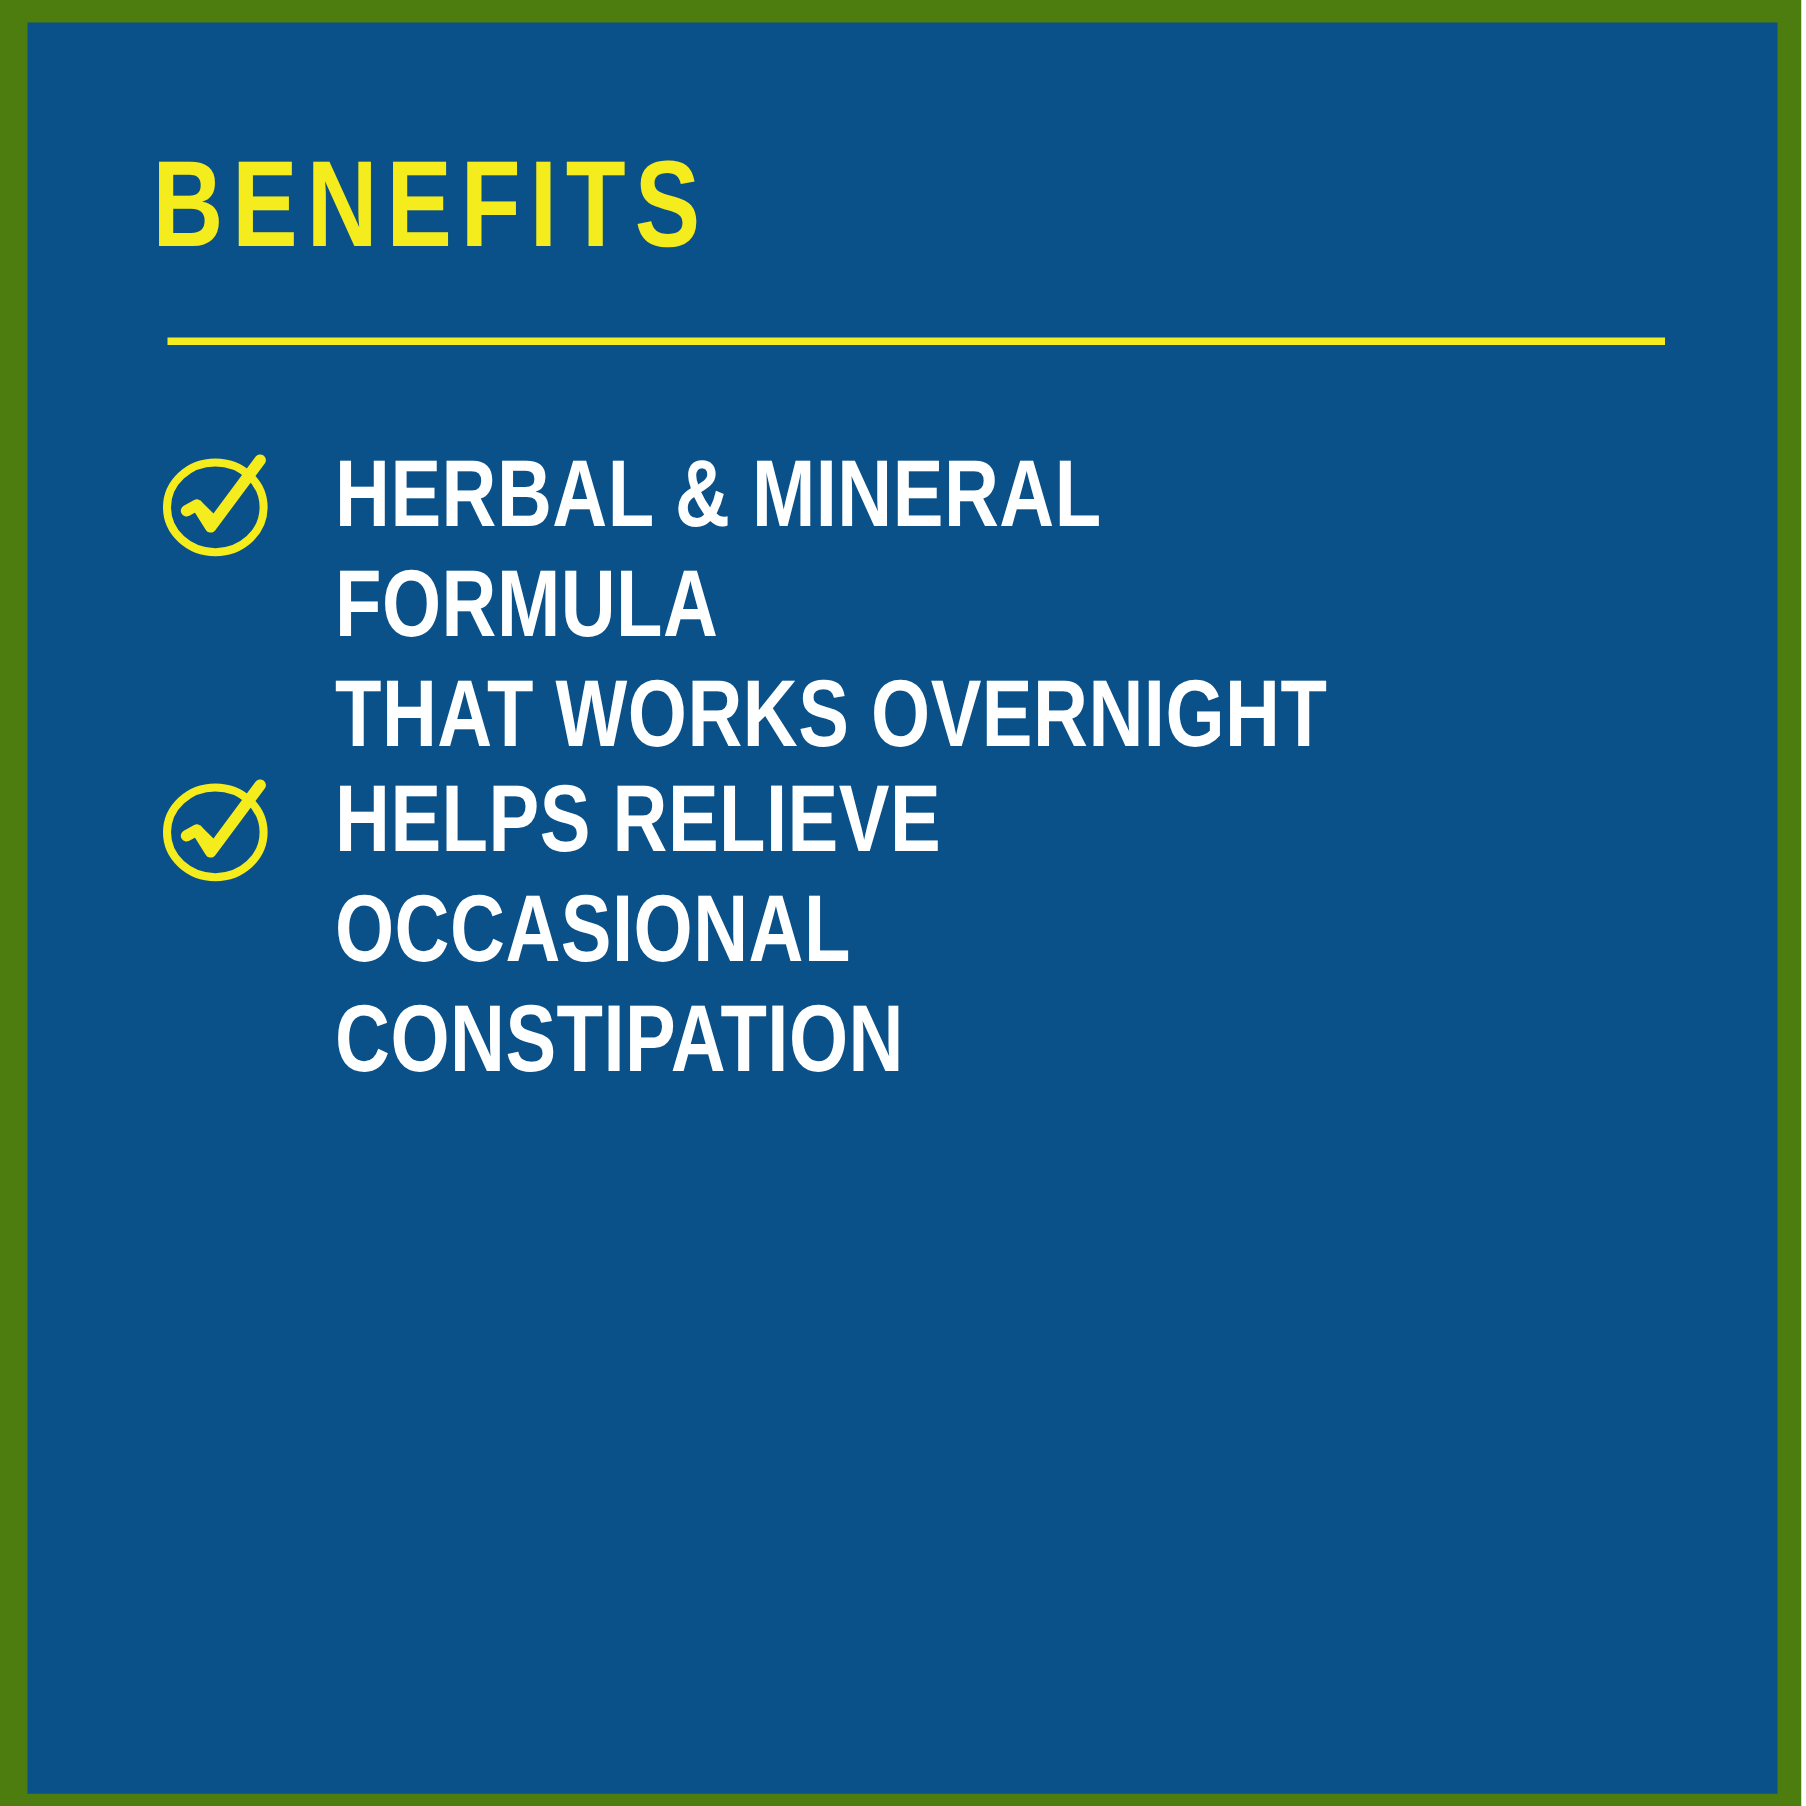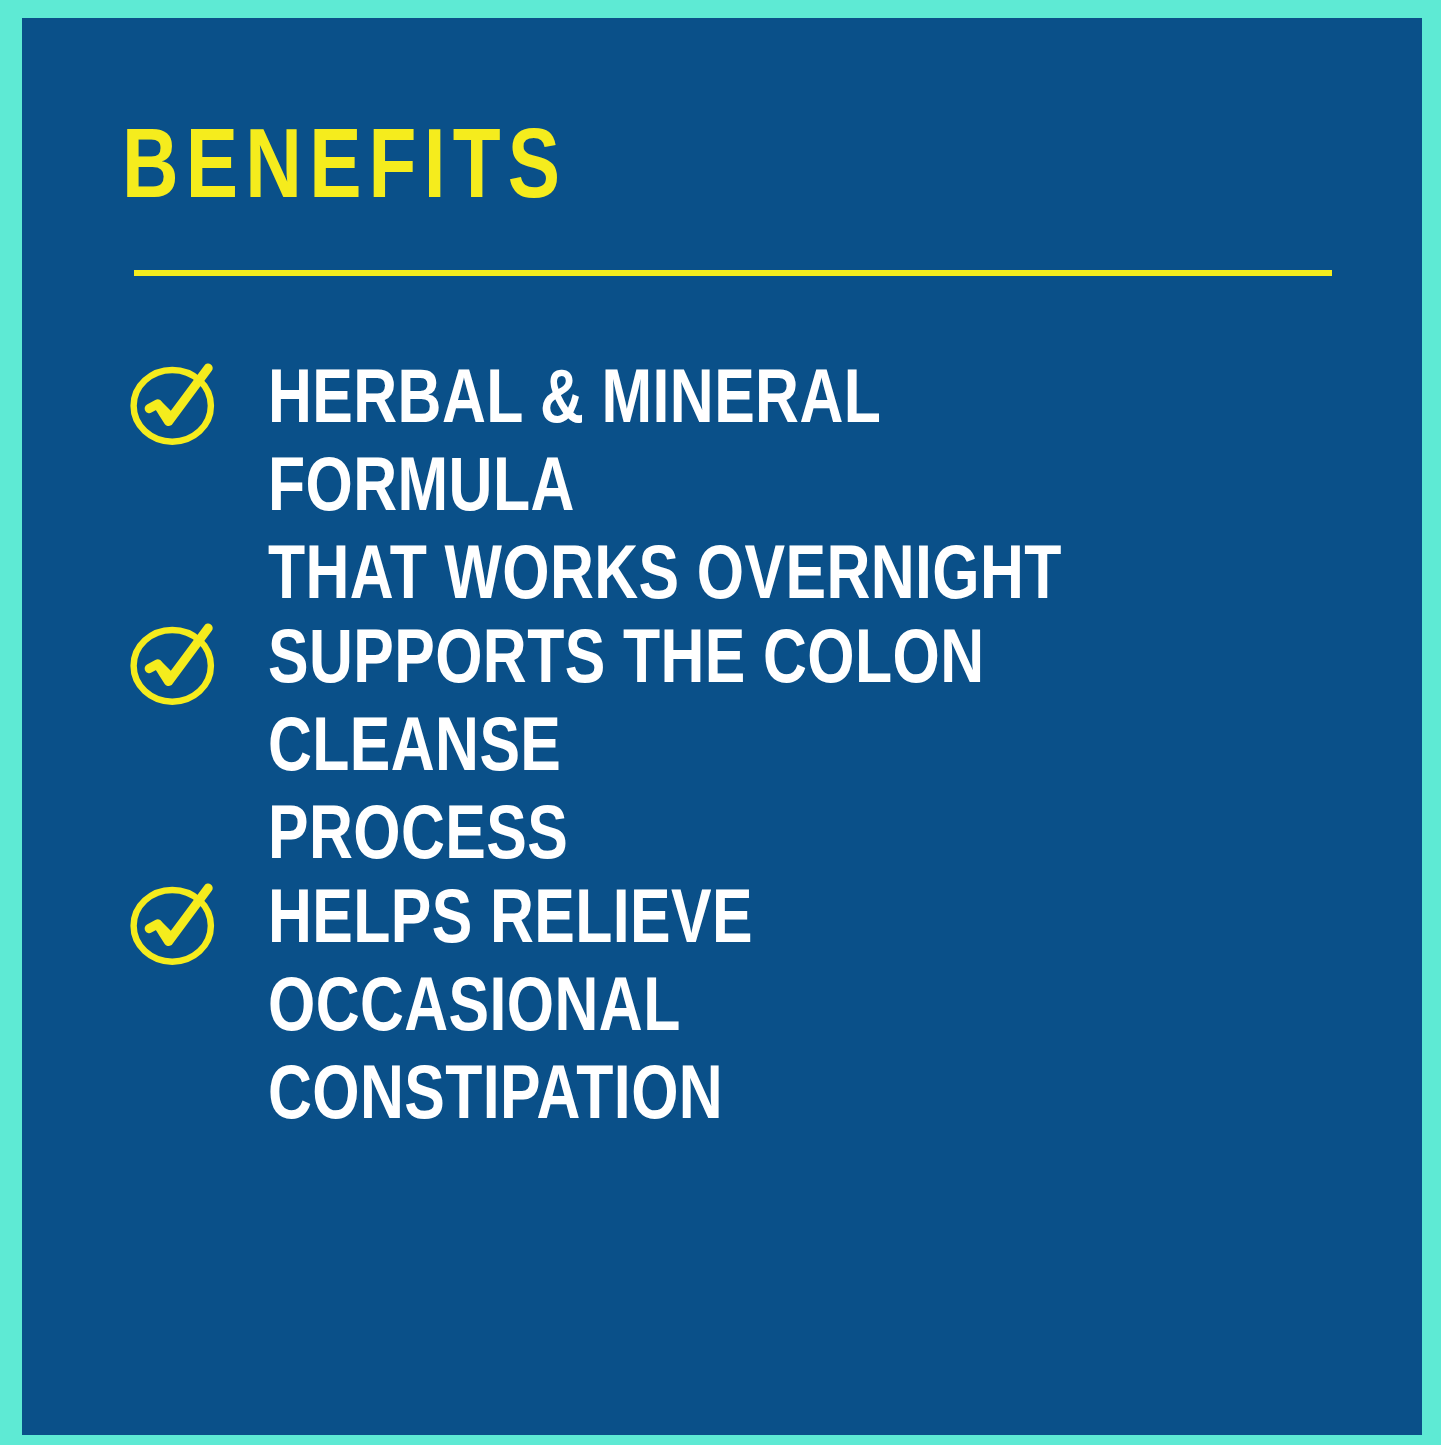--- a/index.html
+++ b/index.html
@@ -12,21 +12,21 @@
     height: 1445px;
     overflow: hidden;
     font-family: "Liberation Sans", sans-serif;
   }
 
   
   .stage {
     position: relative;
     width: 1441px;
     height: 1445px;
-    background: #5eead4;
+    background: #4d7c0f;
     box-sizing: border-box;
   }
 
   .panel {
     position: absolute;
     left: 22px;
     top: 18px;
     width: 1400px;
     height: 1417px;
     background: #0a5089;
@@ -118,29 +118,20 @@
       <li class="item">
         <svg class="check-icon" viewBox="0 0 100 100">
           <ellipse cx="47" cy="52" rx="42" ry="39" fill="none" stroke="#f5ec1d" stroke-width="7"></ellipse>
           <path d="M22 55 L31 50 L43 69 L86 11" fill="none" stroke="#f5ec1d" stroke-width="10" stroke-linecap="round" stroke-linejoin="round"></path>
           <path d="M28 52 L44 70 L50 62 L34 46 Z" fill="#f5ec1d"></path>
         </svg>
         <div class="item-text">HERBAL &amp; MINERAL FORMULA
 THAT WORKS OVERNIGHT</div>
       </li>
 
-      <li class="item">
-        <svg class="check-icon" viewBox="0 0 100 100">
-          <ellipse cx="47" cy="52" rx="42" ry="39" fill="none" stroke="#f5ec1d" stroke-width="7"></ellipse>
-          <path d="M22 55 L31 50 L43 69 L86 11" fill="none" stroke="#f5ec1d" stroke-width="10" stroke-linecap="round" stroke-linejoin="round"></path>
-          <path d="M28 52 L44 70 L50 62 L34 46 Z" fill="#f5ec1d"></path>
-        </svg>
-        <div class="item-text">SUPPORTS THE COLON CLEANSE
-PROCESS</div>
-      </li>
 
       <li class="item">
         <svg class="check-icon" viewBox="0 0 100 100">
           <ellipse cx="47" cy="52" rx="42" ry="39" fill="none" stroke="#f5ec1d" stroke-width="7"></ellipse>
           <path d="M22 55 L31 50 L43 69 L86 11" fill="none" stroke="#f5ec1d" stroke-width="10" stroke-linecap="round" stroke-linejoin="round"></path>
           <path d="M28 52 L44 70 L50 62 L34 46 Z" fill="#f5ec1d"></path>
         </svg>
         <div class="item-text">HELPS RELIEVE OCCASIONAL
 CONSTIPATION</div>
       </li>

